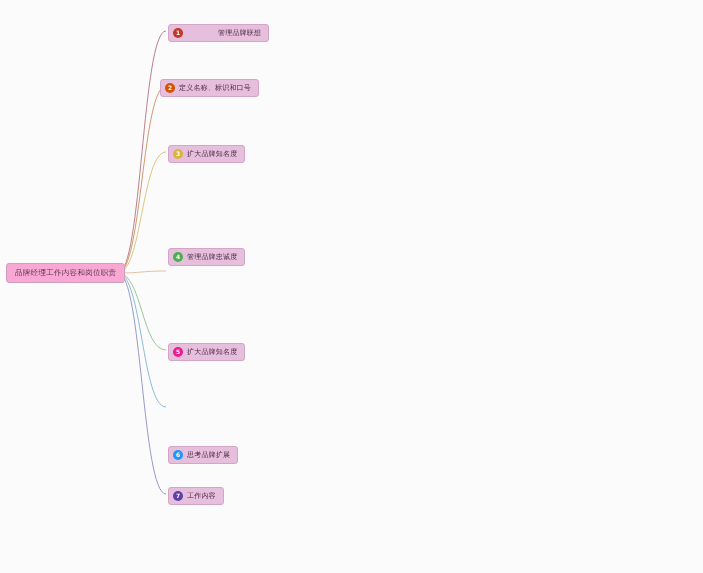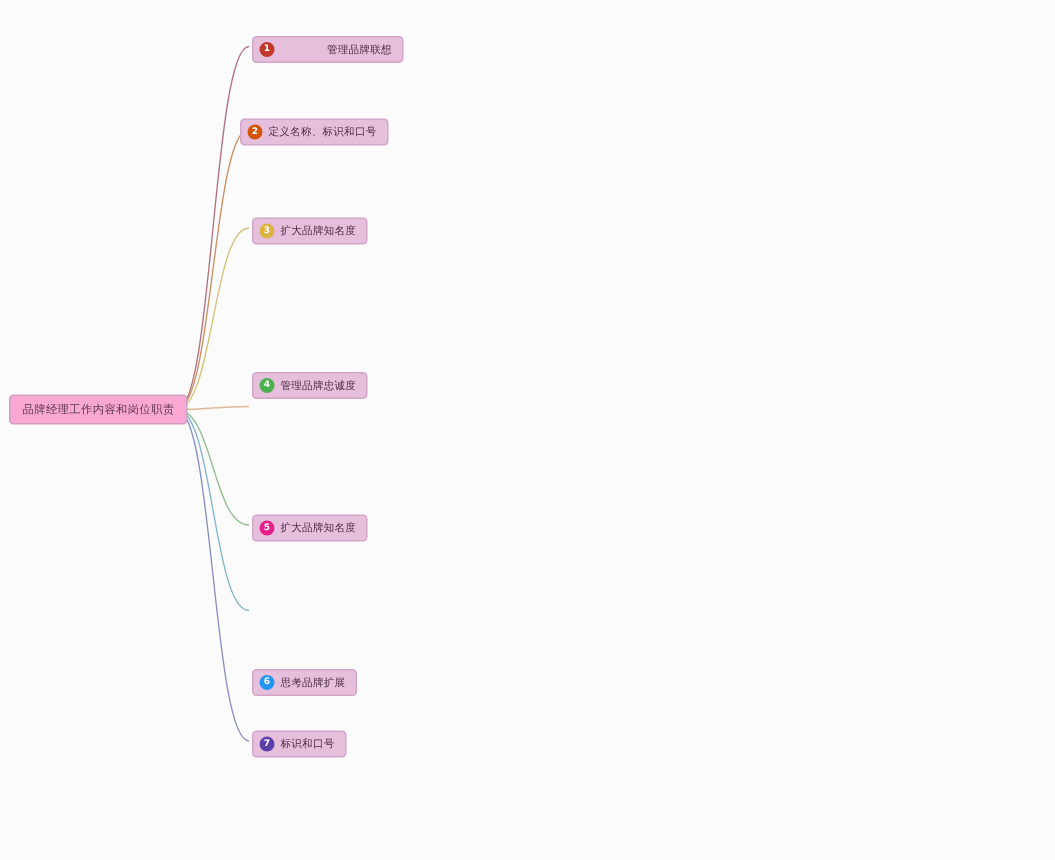--- a/index.html
+++ b/index.html
@@ -80,16 +80,16 @@
       <div class="node topic" style="left: 168px; top: 343px;">
         <span class="badge" style="background: rgb(233, 30, 140);">5</span>
         <span class="lbl">扩大品牌知名度</span>
       </div>
       <div class="node topic" style="left: 168px; top: 400px; margin-top: 46px;">
         <span class="badge" style="background: rgb(33, 150, 243);">6</span>
         <span class="lbl">思考品牌扩展</span>
       </div>
       <div class="node topic" style="left: 168px; top: 487px;">
         <span class="badge" style="background: rgb(92, 63, 168);">7</span>
-        <span class="lbl">标识和口号</span>
+        <span class="lbl">工作内容</span>
       </div>
     </div>
 </div>
 
 </body></html>

